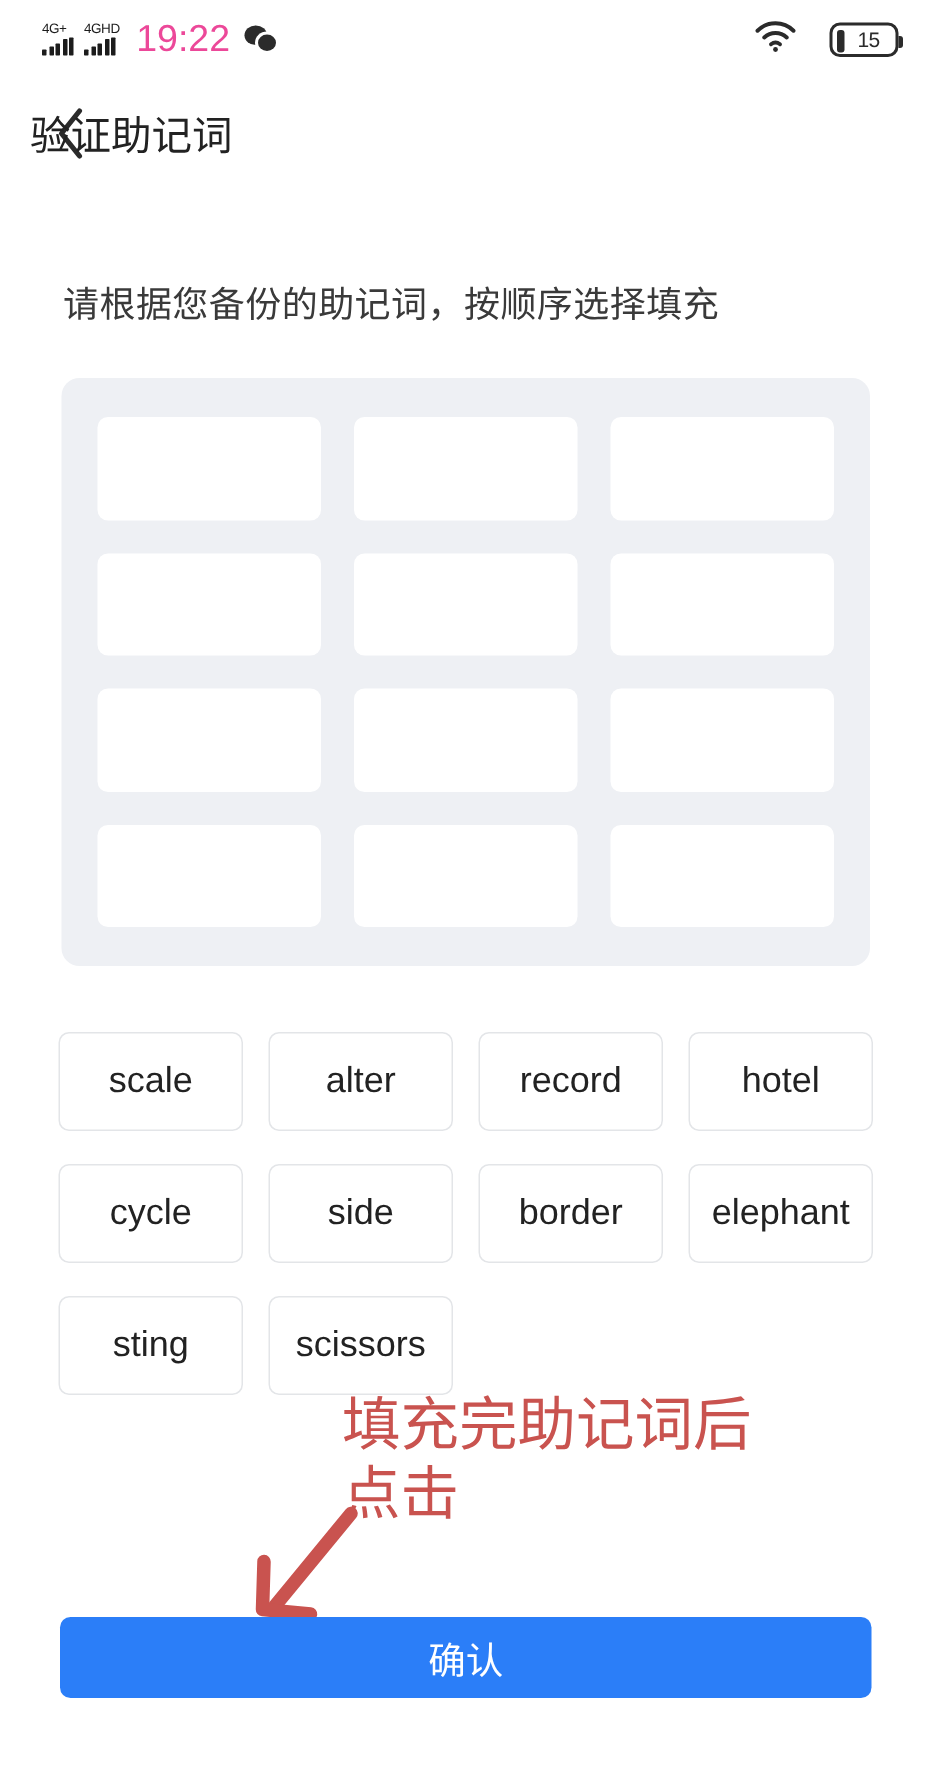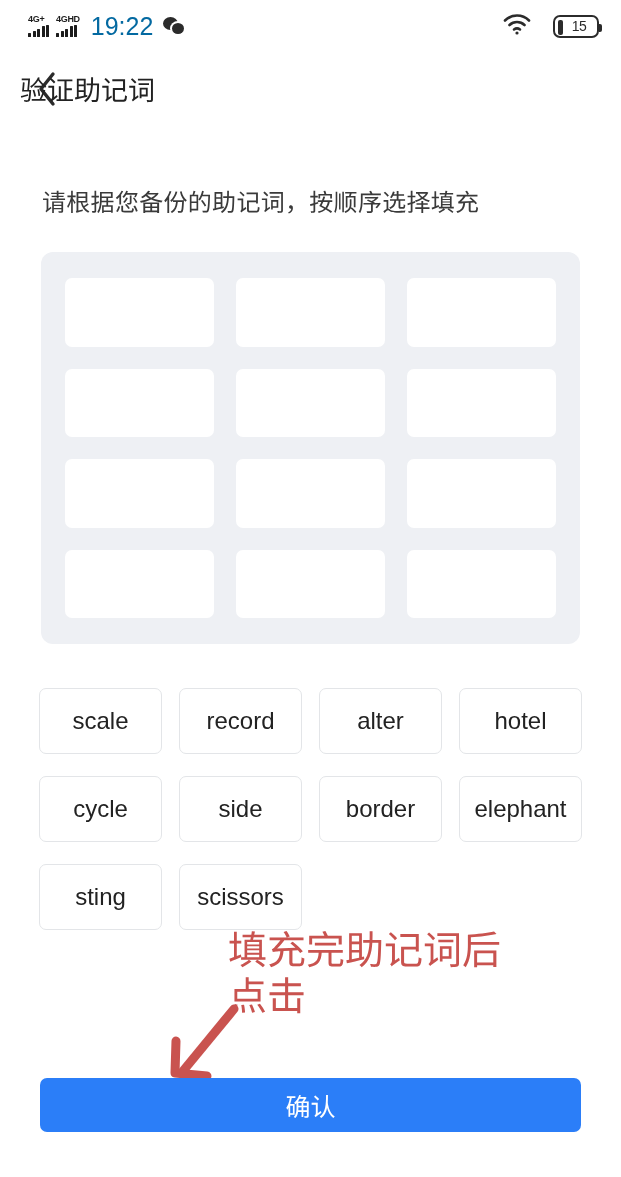--- a/index.html
+++ b/index.html
@@ -37,21 +37,21 @@
     gap: 7px;
   }
   .signal-group {
     display: flex;
     flex-direction: column;
     align-items: flex-start;
     line-height: 1;
   }
   .signal-label {
     font-size: 9px;
-    font-weight: bold;
+    font-weight: normal;
     color: #1c1c1c;
     letter-spacing: -0.3px;
     margin-bottom: 1px;
     font-family: "Liberation Sans", sans-serif;
   }
   .signal-bars {
     display: flex;
     align-items: flex-end;
     gap: 1.5px;
     height: 12px;
@@ -63,21 +63,21 @@
     border-radius: 0.5px;
   }
   .signal-bars i:nth-child(1) { height: 4px; }
   .signal-bars i:nth-child(2) { height: 6px; }
   .signal-bars i:nth-child(3) { height: 8.5px; }
   .signal-bars i:nth-child(4) { height: 11px; }
   .signal-bars i:nth-child(5) { height: 12px; }
 
   .status-time {
     font-size: 25px;
-    color: #0369a1;
+    color: #ec4899;
     letter-spacing: 0px;
     margin-left: 4px;
     font-family: "Liberation Sans", sans-serif;
   }
   .wechat-icon {
     position: relative;
     width: 22px;
     height: 20px;
     margin-left: 3px;
   }
@@ -341,22 +341,22 @@
     <div class="slot"></div>
     <div class="slot"></div>
     <div class="slot"></div>
     <div class="slot"></div>
     <div class="slot"></div>
     <div class="slot"></div>
   </div>
 
   <div class="word-grid">
     <div class="word-chip">scale</div>
+    <div class="word-chip">alter</div>
     <div class="word-chip">record</div>
-    <div class="word-chip">alter</div>
     <div class="word-chip">hotel</div>
     <div class="word-chip">cycle</div>
     <div class="word-chip">side</div>
     <div class="word-chip">border</div>
     <div class="word-chip">elephant</div>
     <div class="word-chip">sting</div>
     <div class="word-chip">scissors</div>
   </div>
 
   <div class="annotation">填充完助记词后

